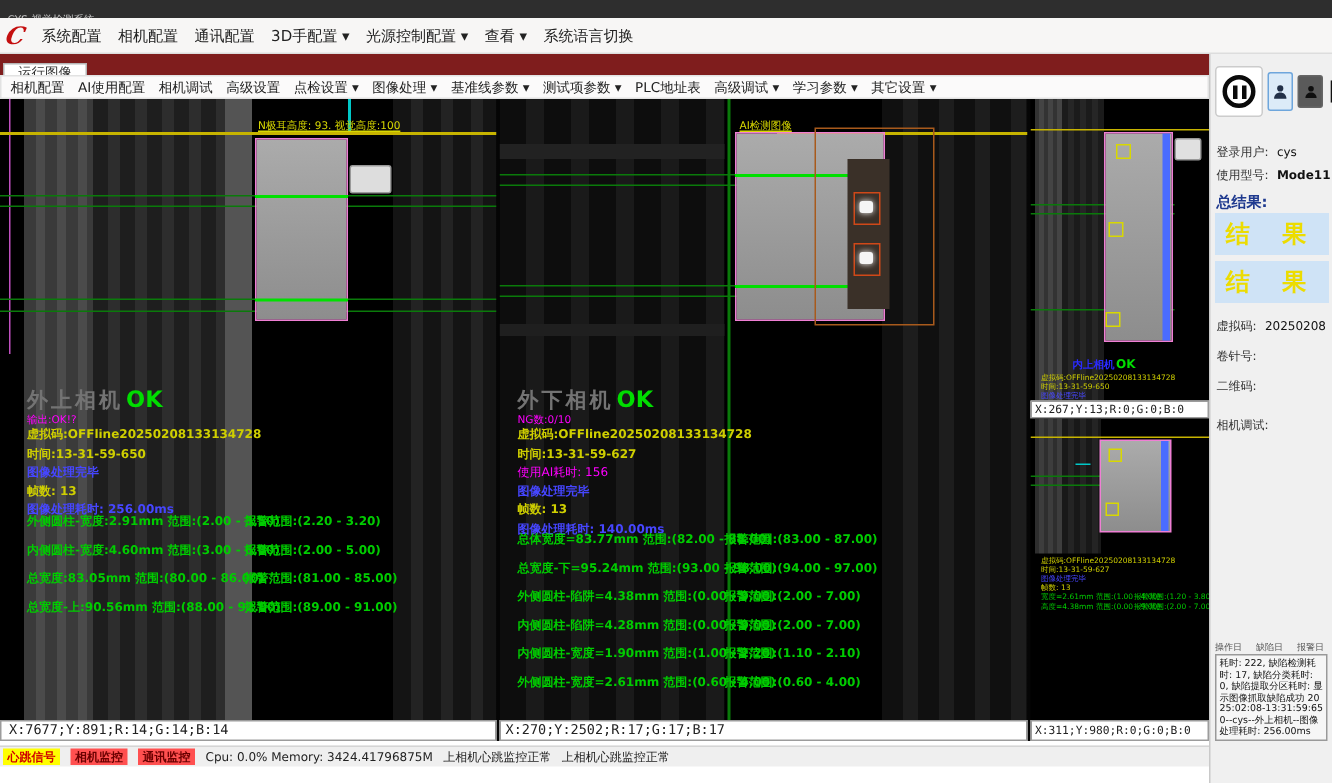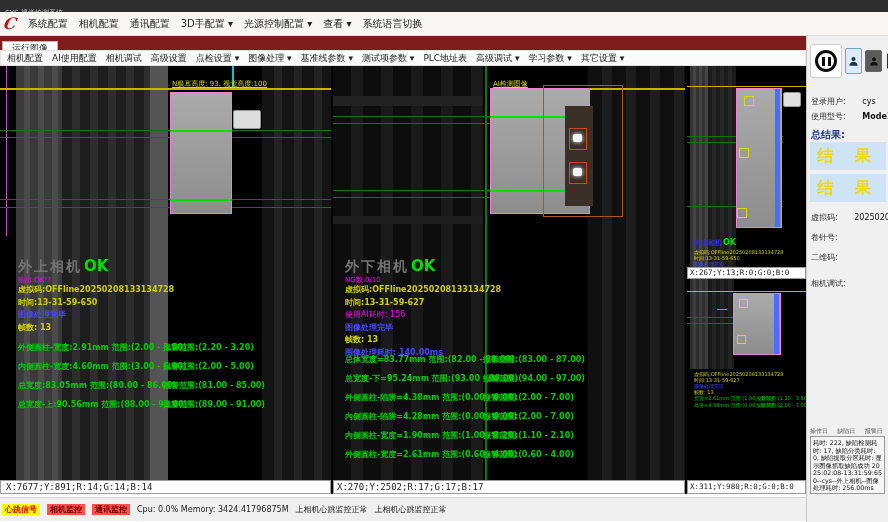--- a/index.html
+++ b/index.html
@@ -47,21 +47,21 @@
   .t-yel{font-size:8px;font-weight:bold;color:#cfcf00;line-height:12.5px;white-space:nowrap;}
   .t-blu{font-size:8px;font-weight:bold;color:#4646ff;line-height:12.5px;white-space:nowrap;}
   .rows{position:absolute;}
   .mrow{height:19px;font-size:8px;font-weight:bold;color:#00cc00;white-space:nowrap;}
   .mcol{display:inline-block;width:145px;vertical-align:top;}
   .view-mid .mcol{width:138px;}
   .acol{display:inline-block;vertical-align:top;}
 
   
   .mini-text{position:absolute;left:7px;width:110px;}
-  .mini-title .cname{font-size:7px;font-weight:bold;color:#2a2aff;}
+  .mini-title .cname{font-size:7px;font-weight:bold;color:#2a2aff;padding-left:21px;}
   .mini-title .cok{font-size:8px;font-weight:bold;color:#00dd00;margin-left:1px;}
   .m-yel{font-size:5px;color:#cfcf00;line-height:6px;white-space:nowrap;}
   .m-blu{font-size:5px;color:#4646ff;line-height:6px;white-space:nowrap;}
   .m-row{font-size:5px;color:#00cc00;line-height:7px;white-space:nowrap;}
   .m-row .mc{display:inline-block;width:62px;}
 
   
   .coordbar{position:absolute;background:#fff;border:1px solid #9c9c9c;box-sizing:border-box;
     font-family:"DejaVu Sans Mono","Liberation Mono",monospace;color:#222;}
   .cb-l{left:0;top:480px;width:331px;height:14px;font-size:9px;line-height:12px;padding-left:5px;}
@@ -79,32 +79,32 @@
   .pcirc{width:22px;height:22px;border:3px solid #0a0a0a;border-radius:50%;
     display:flex;align-items:center;justify-content:center;gap:3px;box-sizing:border-box;}
   .pbar{width:3px;height:9px;background:#0a0a0a;}
   .btn-user{width:15px;height:24px;border:1px solid #6ea6dc;background:#dcebf8;border-radius:2px;
     display:flex;align-items:center;justify-content:center;}
   .btn-user2{width:15px;height:20px;border:1px solid #666;background:#5a5a5a;border-radius:2px;
     display:flex;align-items:center;justify-content:center;}
   .btn-exit{width:18px;height:22px;background:#f0f0f0;display:flex;align-items:center;justify-content:center;}
   .frow{position:absolute;left:4px;right:2px;font-size:8px;color:#222;white-space:nowrap;}
   .flabel{color:#333;}
-  .fval{margin-left:14px;color:#111;}
+  .fval{margin-left:3px;color:#111;}
   .bold{font-weight:bold;}
   .total{position:absolute;left:4px;font-size:10px;font-weight:bold;color:#1f3a8f;}
   .resultbox{position:absolute;left:3px;width:76px;height:28px;background:#cfe3f6;
     color:#ecdc00;font-size:16px;font-weight:bold;text-align:center;line-height:28px;letter-spacing:8px;}
   .logtabs{position:absolute;left:3px;top:391px;display:flex;gap:4px;font-size:6px;color:#555;}
   .logbox{position:absolute;left:3px;top:400px;width:75px;height:58px;background:#f6f6f6;
     border:1px solid #999;box-sizing:border-box;font-size:6.3px;line-height:7.5px;color:#111;
     padding:2px;overflow:hidden;word-break:break-all;}
 
   
-  .statusbar{position:absolute;left:0;top:497px;width:806px;height:24px;background:#efefef;
+  .statusbar{position:absolute;left:0;top:497px;width:806px;height:14px;background:#efefef;
     border-top:1px solid #d5d5d5;display:flex;align-items:center;gap:7px;padding-left:2px;box-sizing:border-box;}
   .badge{font-size:8px;height:11px;line-height:11px;padding:0 3px;font-weight:bold;}
   .b1{background:#ffff00;color:#d00000;}
   .b2,.b3{background:#ff5050;color:#6a0000;}
   .stext{font-size:8px;color:#222;white-space:nowrap;}
 </style>
 </head>
 <body>
 
 <div class="window">
@@ -165,20 +165,21 @@
 
     <div class="cam-text" style="left:18px;top:190px;">
       <div class="cam-title">
         <span class="cname">外上相机</span><span class="cok">OK</span>
       </div>
       <div class="t-mag">输出:OK!?</div>
       <div class="t-yel">虚拟码:OFFline20250208133134728</div>
       <div class="t-yel">时间:13-31-59-650</div>
       <div class="t-blu">图像处理完毕</div>
       <div class="t-yel">帧数: 13</div>
+      <div class="t-blu">图像处理耗时: 256.00ms</div>
     </div>
     <div class="rows" style="left:18px;top:276px;">
       <div class="mrow"><span class="mcol">外侧圆柱-宽度:2.91mm 范围:(2.00 - 3.50)</span><span class="acol">报警范围:(2.20 - 3.20)</span></div>
       <div class="mrow"><span class="mcol">内侧圆柱-宽度:4.60mm 范围:(3.00 - 6.00)</span><span class="acol">报警范围:(2.00 - 5.00)</span></div>
       <div class="mrow"><span class="mcol">总宽度:83.05mm 范围:(80.00 - 86.00)</span><span class="acol">报警范围:(81.00 - 85.00)</span></div>
       <div class="mrow"><span class="mcol">总宽度-上:90.56mm 范围:(88.00 - 92.00)</span><span class="acol">报警范围:(89.00 - 91.00)</span></div>
     </div>
   </div>
   <div class="coordbar cb-l">X:7677;Y:891;R:14;G:14;B:14</div>
 

